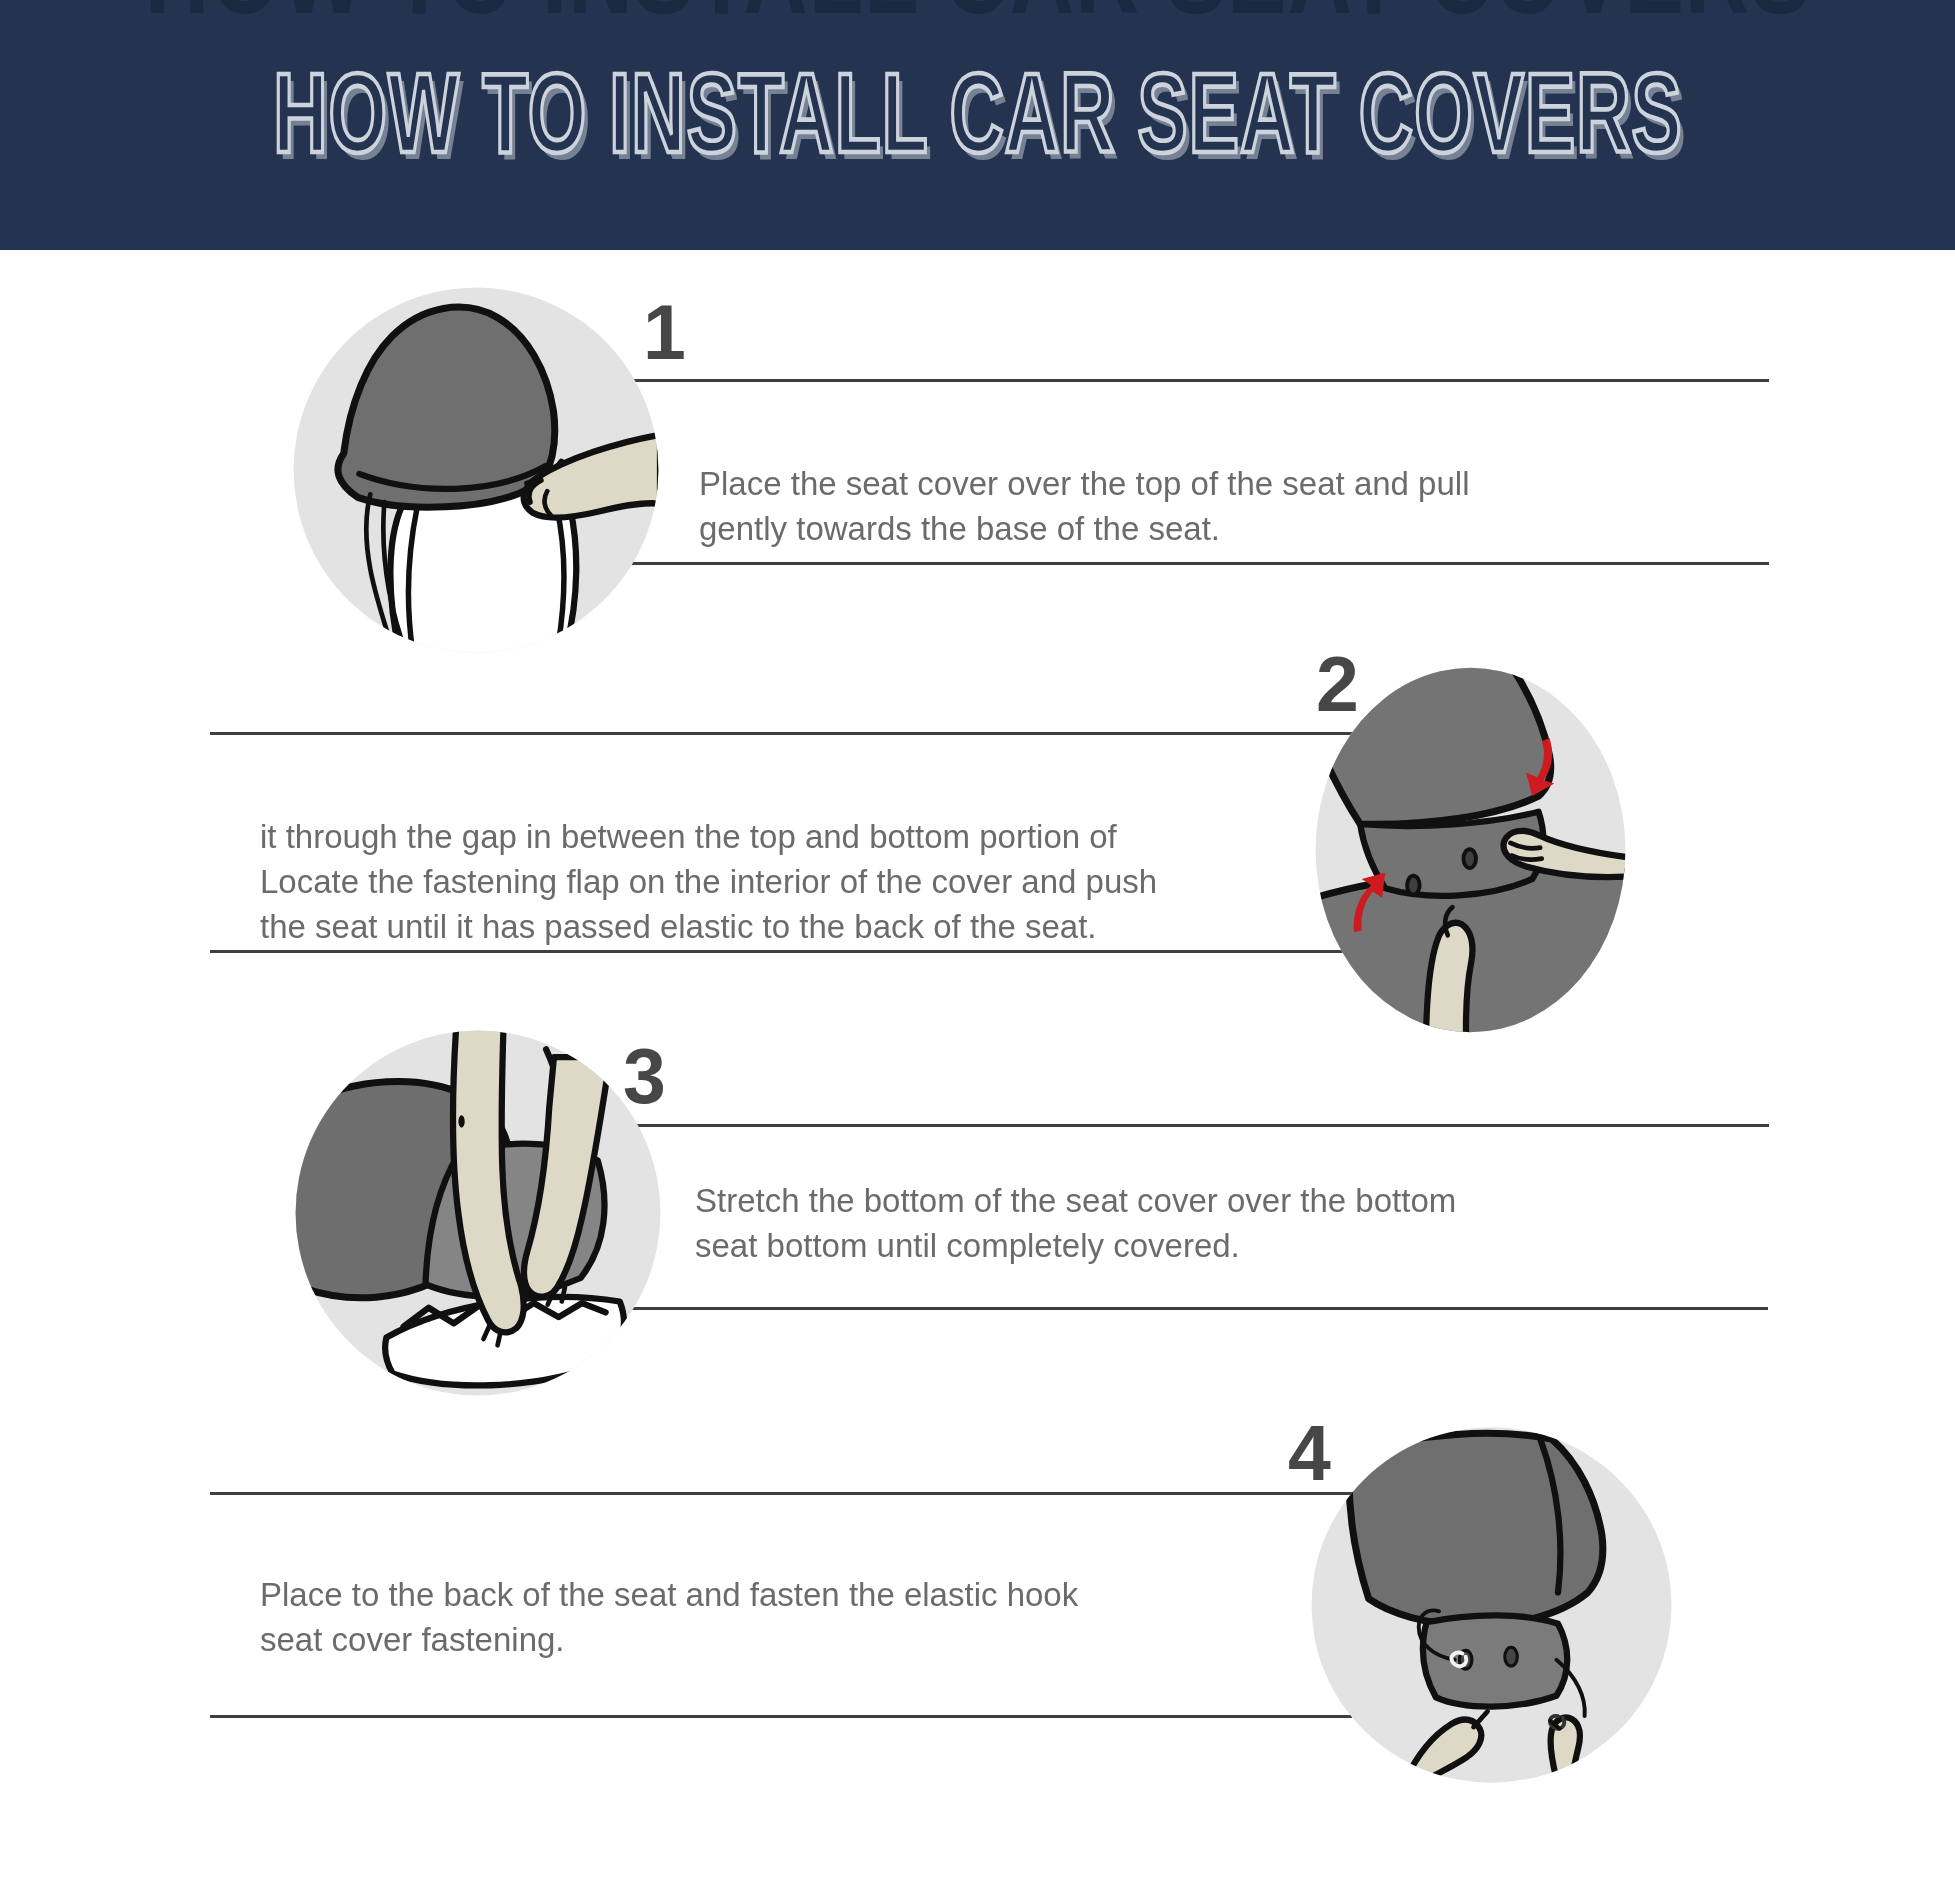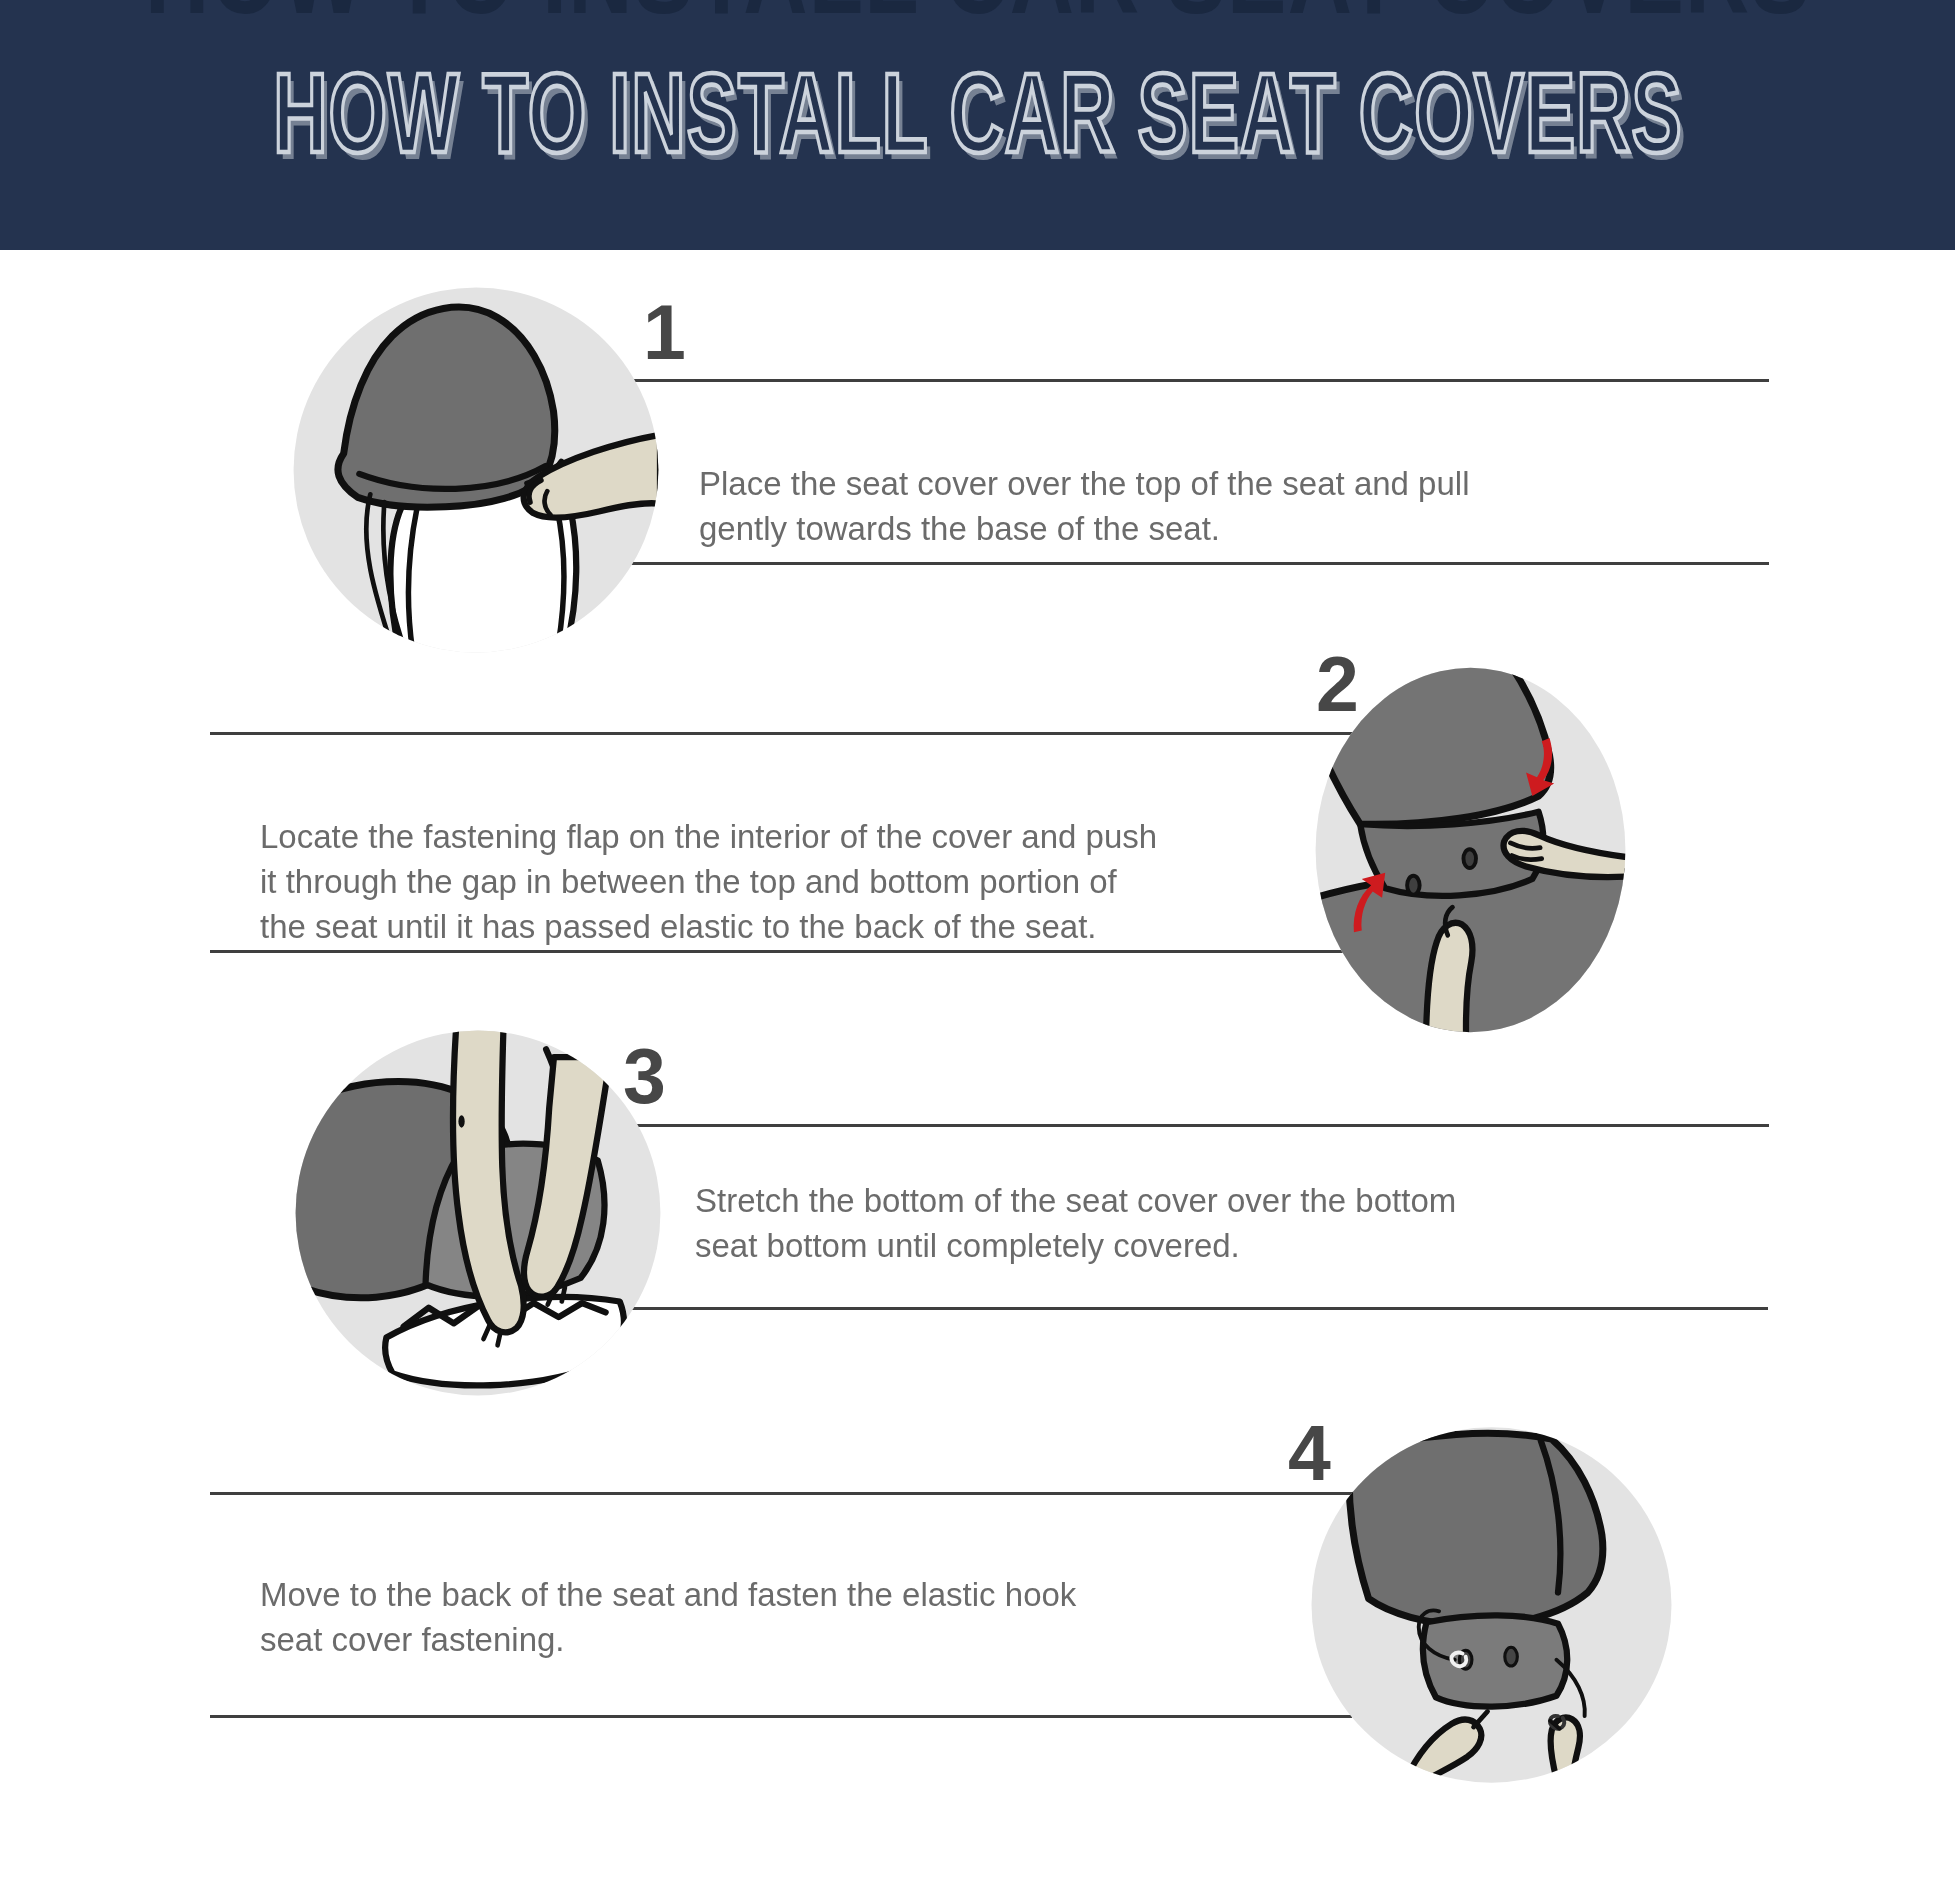--- a/index.html
+++ b/index.html
@@ -102,22 +102,22 @@
       <path d="M118 276 C112 350 128 420 146 470" fill="none" stroke-width="6"></path>
       <path d="M470 190 C414 200 352 220 314 244 C292 258 290 278 308 290 C326 300 358 296 392 288 C424 280 452 276 470 278 Z" fill="#ded9c7" stroke-width="8"></path>
       <path d="M318 248 C306 254 300 264 304 276" fill="none" stroke-width="7"></path>
       <path d="M330 292 C322 284 320 272 326 262" fill="none" stroke-width="6"></path>
     </g>
   </svg>
 
   <div class="digit d2">2</div>
   <div class="rule r2a"></div>
   <div class="step-text t2">
+    <div class="ln">it through the gap in between the top and bottom portion of</div>
     <div class="ln">Locate the fastening flap on the interior of the cover and push</div>
-    <div class="ln">it through the gap in between the top and bottom portion of</div>
     <div class="ln">the seat until it has passed elastic to the back of the seat.</div>
   </div>
   <div class="rule r2b"></div>
 
   <svg class="illus i2" width="321" height="374" viewBox="0 0 410 478">
     <defs>
         <clipPath id="c2">
           <ellipse cx="205" cy="239" rx="198" ry="233"></ellipse>
         </clipPath>
       </defs>
@@ -166,21 +166,21 @@
       <path d="M264 386 L260 404" fill="none" stroke-width="6"></path>
       <path d="M404 36 C392 110 382 180 368 240 C360 276 350 308 336 330 C328 344 310 346 300 334 C292 324 292 304 298 284 C312 236 322 170 326 100 C328 78 330 56 332 36 Z" fill="#ded9c7" stroke-width="8"></path>
       <path d="M332 334 L324 352" fill="none" stroke-width="6"></path>
       <path d="M346 330 L342 348" fill="none" stroke-width="6"></path>
     </g>
   </svg>
 
   <div class="digit d4">4</div>
   <div class="rule r4a"></div>
   <div class="step-text t4">
-    <div class="ln">Move to the back of the seat and fasten the elastic hook</div>
+    <div class="ln">Place to the back of the seat and fasten the elastic hook</div>
     <div class="ln">seat cover fastening.</div>
   </div>
   <div class="rule r4b"></div>
 
   <svg class="illus i4" width="365" height="360" viewBox="0 0 466 460">
     <defs>
         <clipPath id="c4">
           <ellipse cx="233" cy="230" rx="230" ry="227"></ellipse>
         </clipPath>
       </defs>

